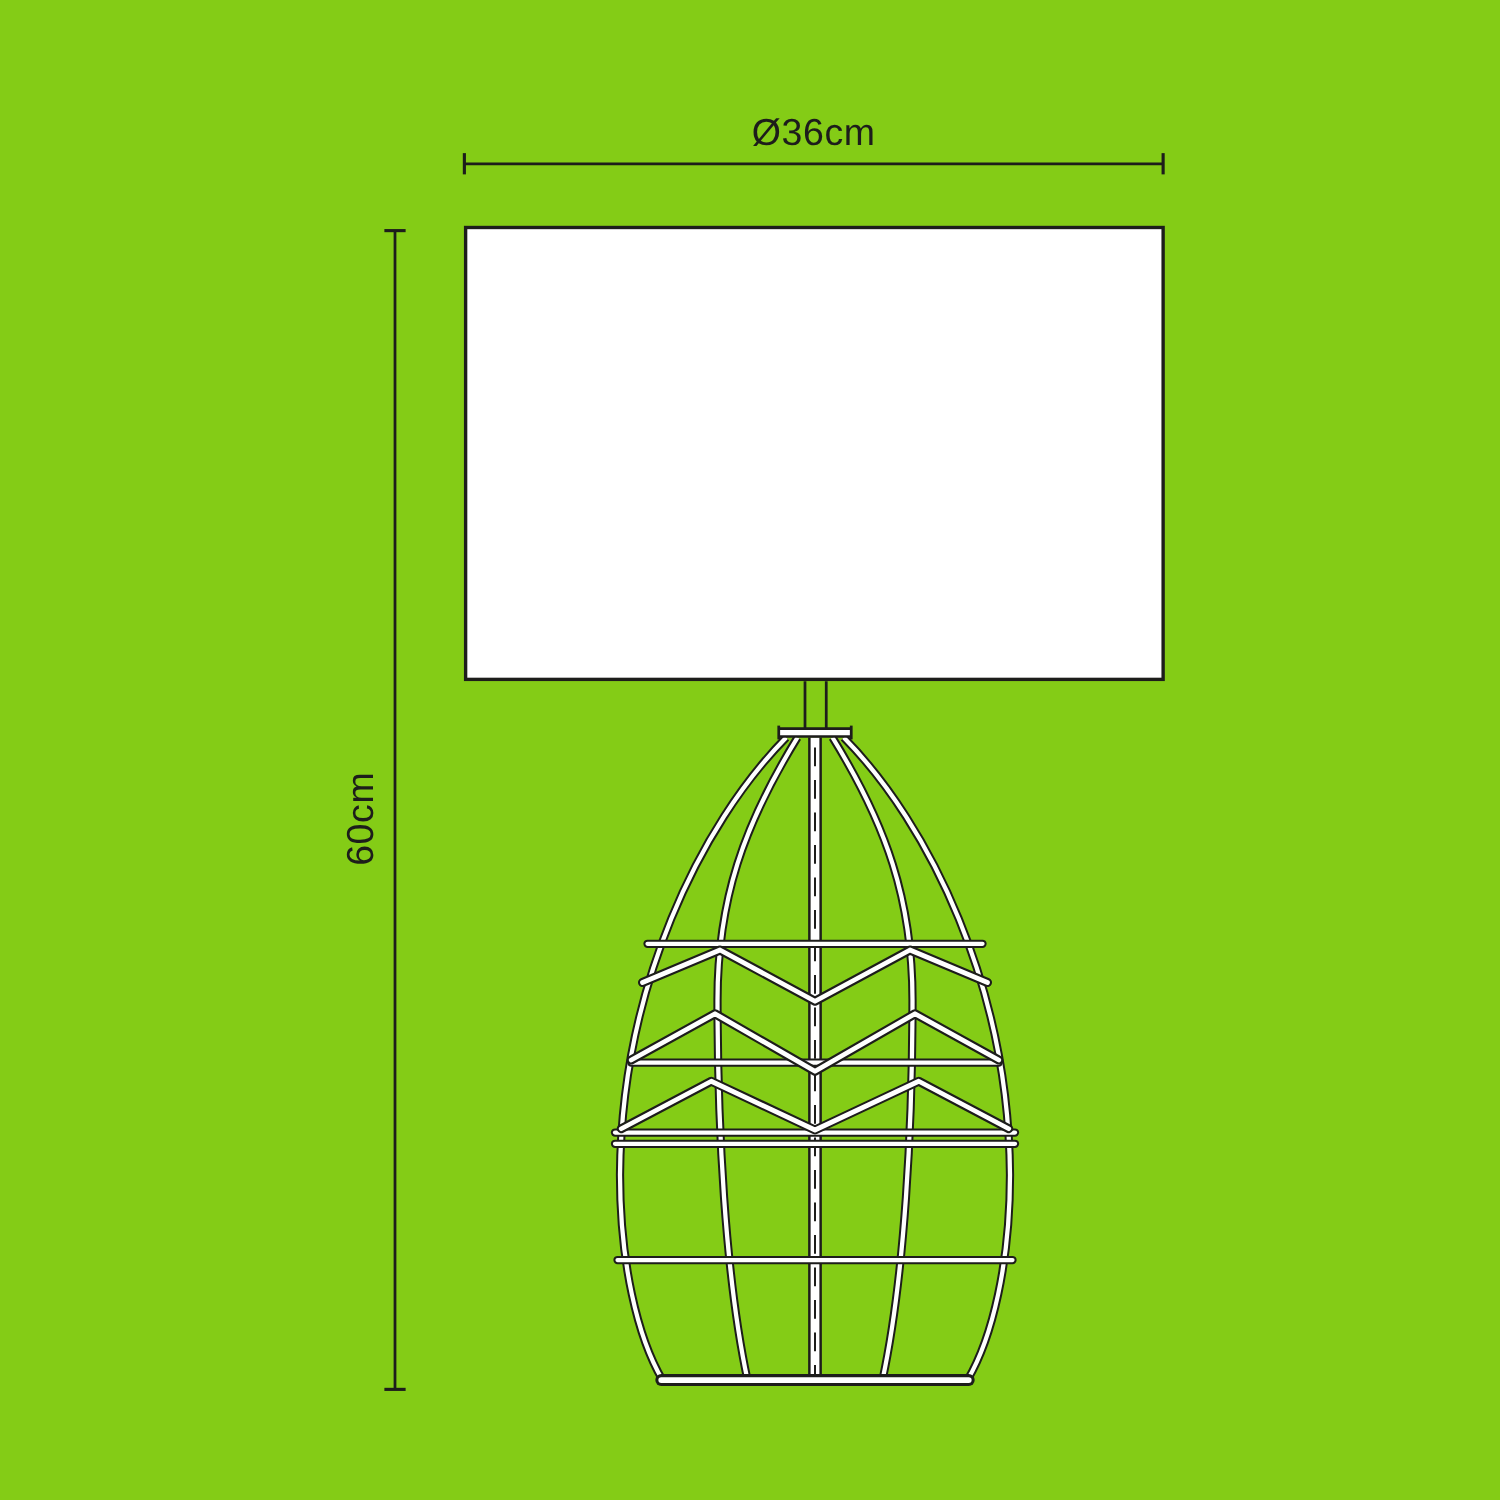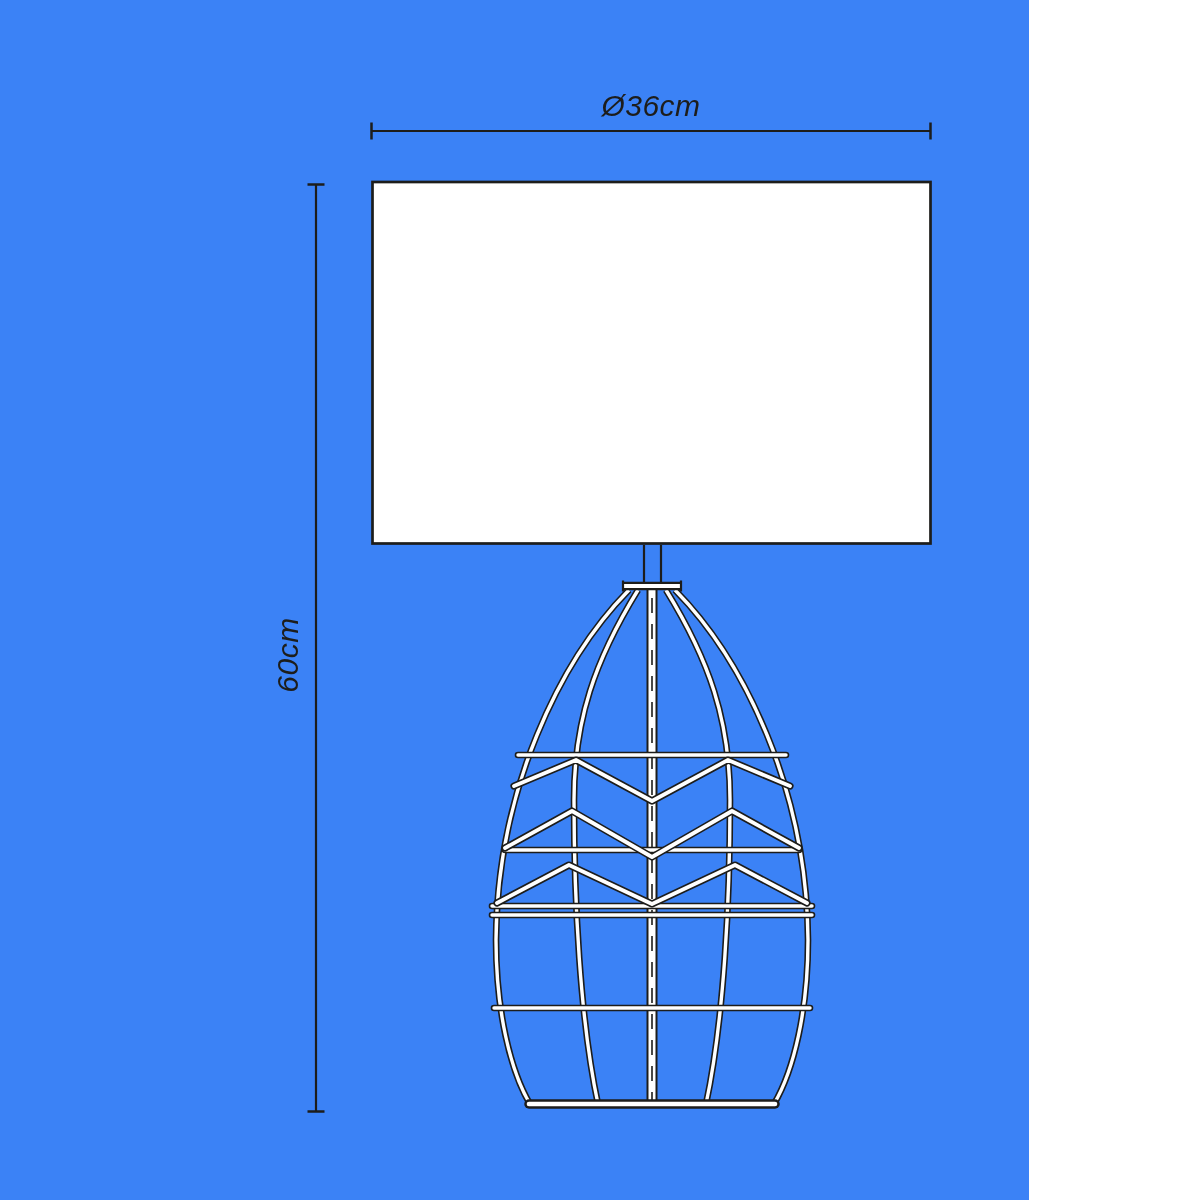--- a/index.html
+++ b/index.html
@@ -2,25 +2,24 @@
 <html><head>
 <meta charset="utf-8">
 <style>
   html, body {
     margin: 0;
     padding: 0;
     background: #ffffff;
   }
   .canvas {
     position: relative;
-    width: 1029px;
+    width: 1200px;
     height: 1200px;
-    background: #3b82f6;
+    background: #84cc16;
     overflow: hidden;
-    font-style: italic;
   }
   svg { display: block; }
 
   
   .ln   { stroke: #1d1d1b; stroke-width: 2.2; fill: none; }
   .tick { stroke: #1d1d1b; stroke-width: 2.5; fill: none; }
   .box  { stroke: #1d1d1b; stroke-width: 2.7; fill: #ffffff; }
 
   
   .wo { stroke: #1d1d1b; stroke-width: 6.6; fill: none; }

